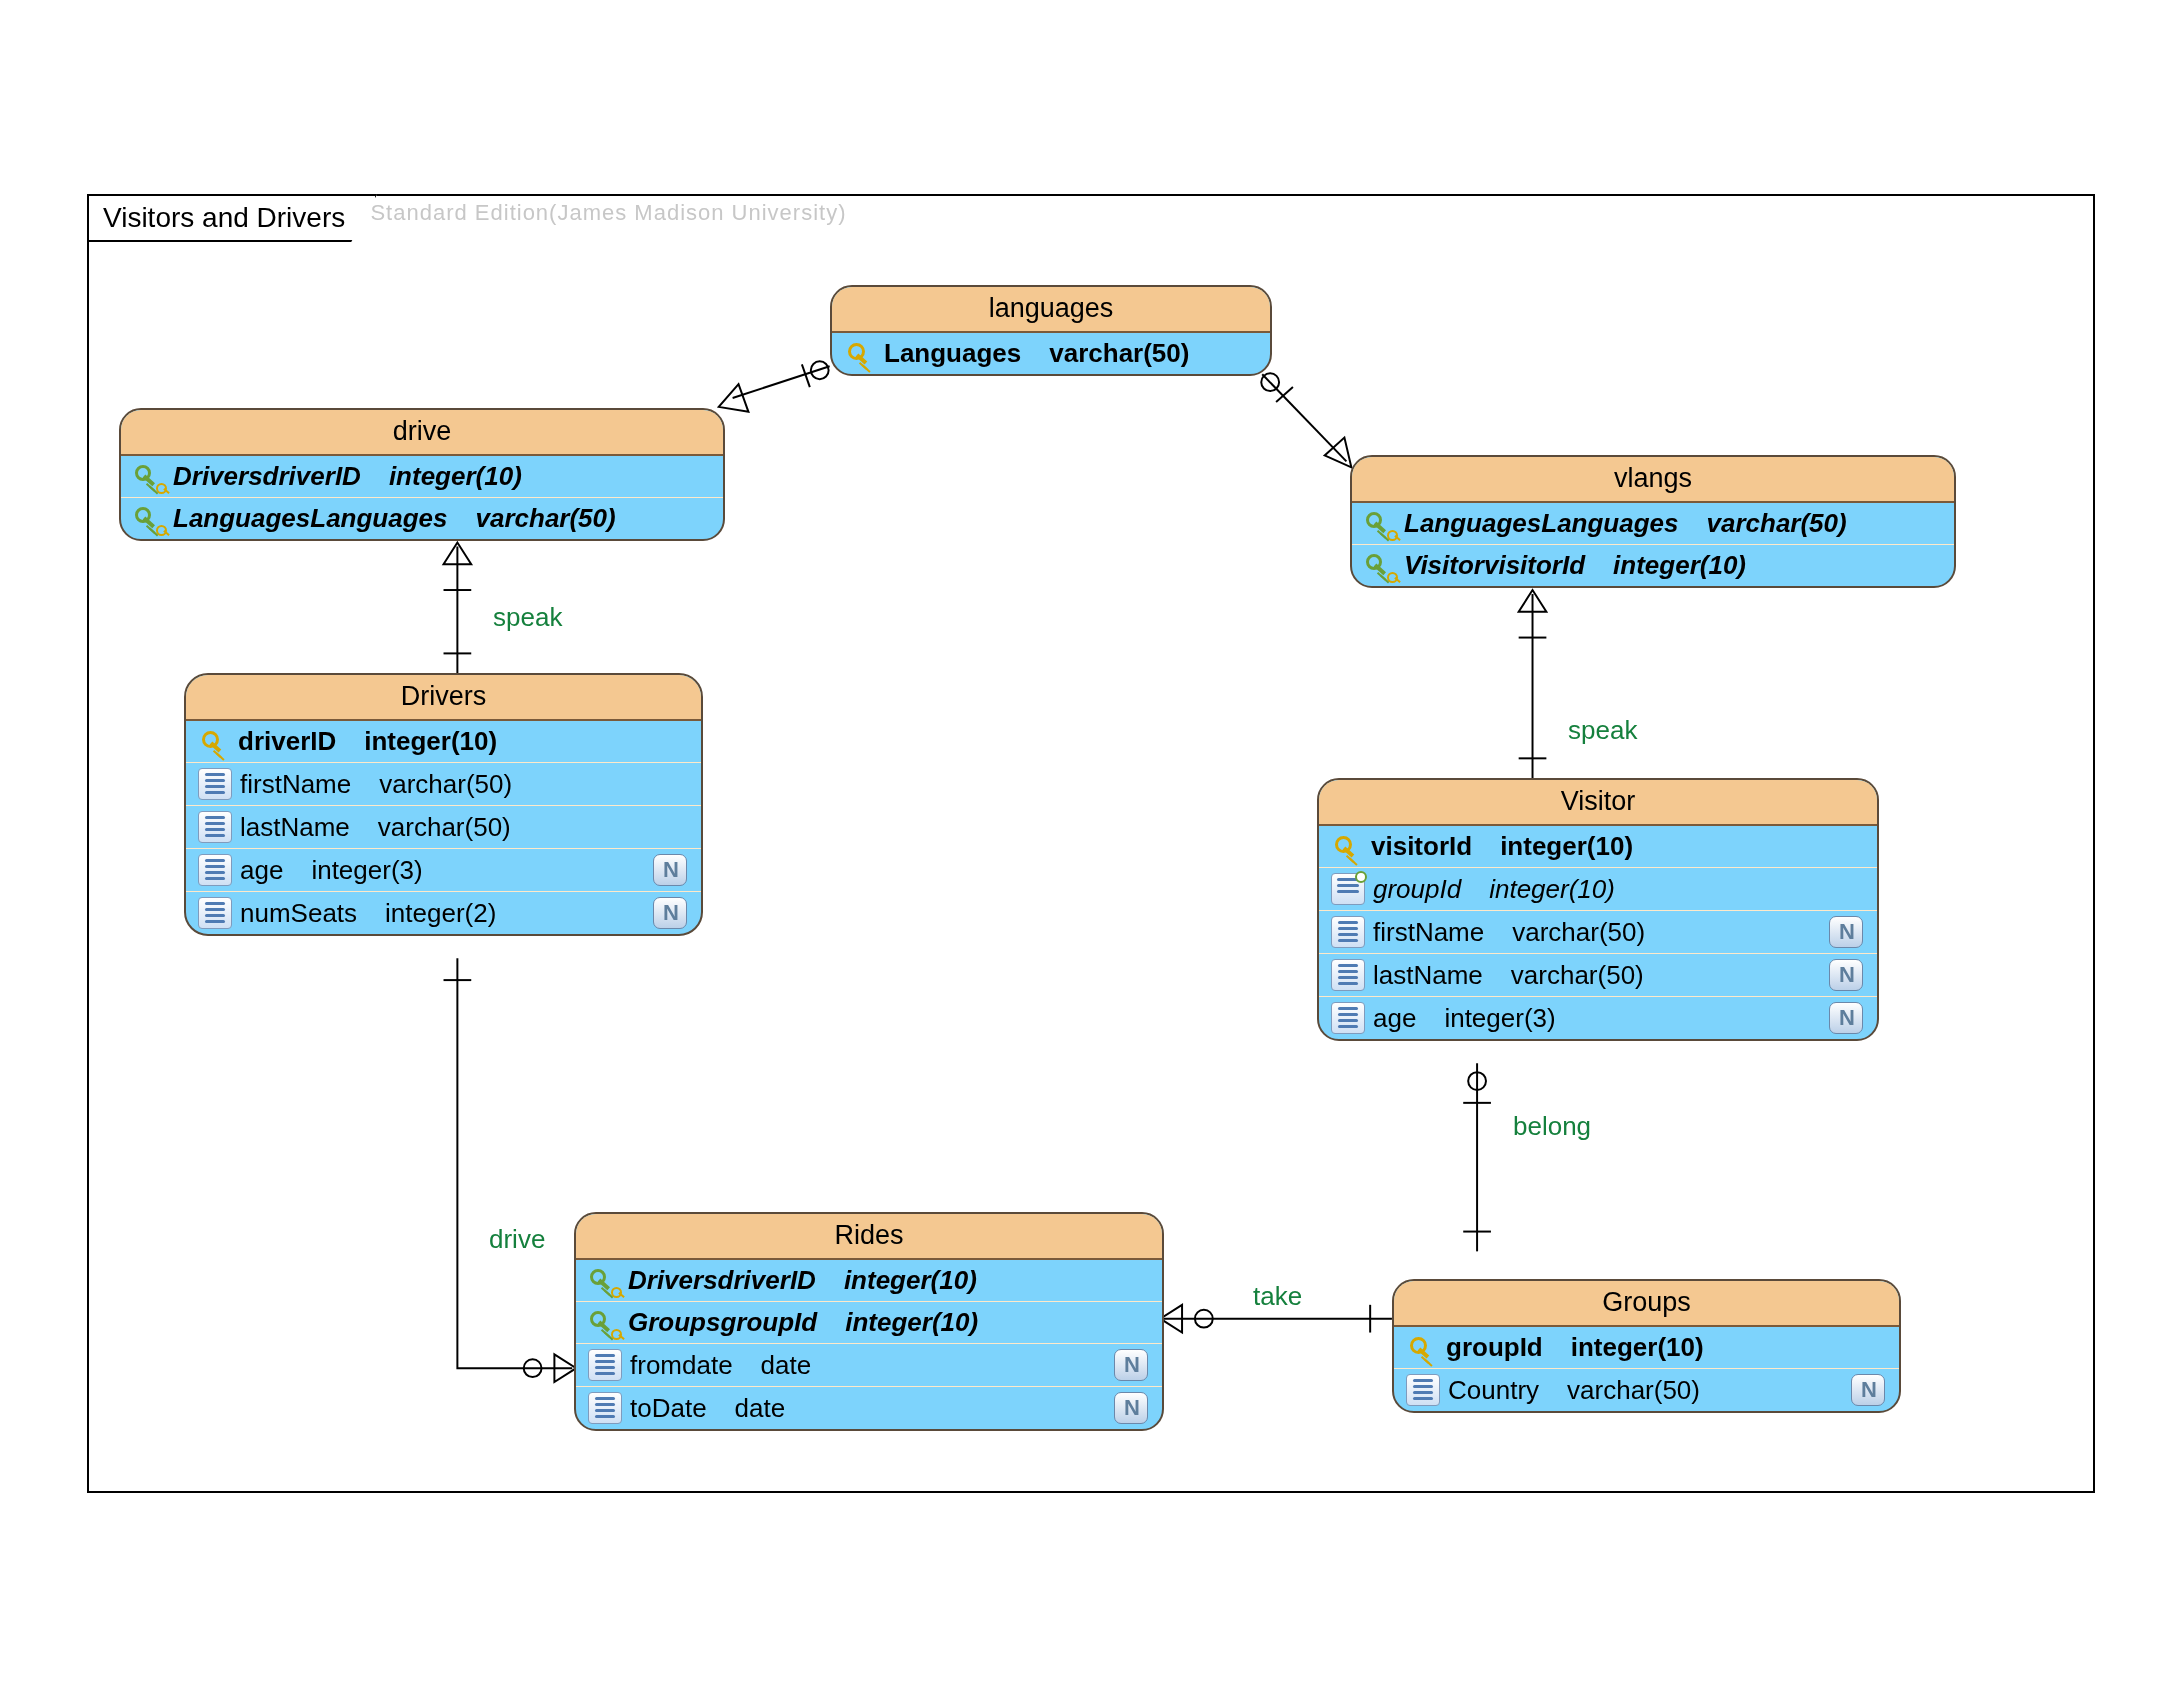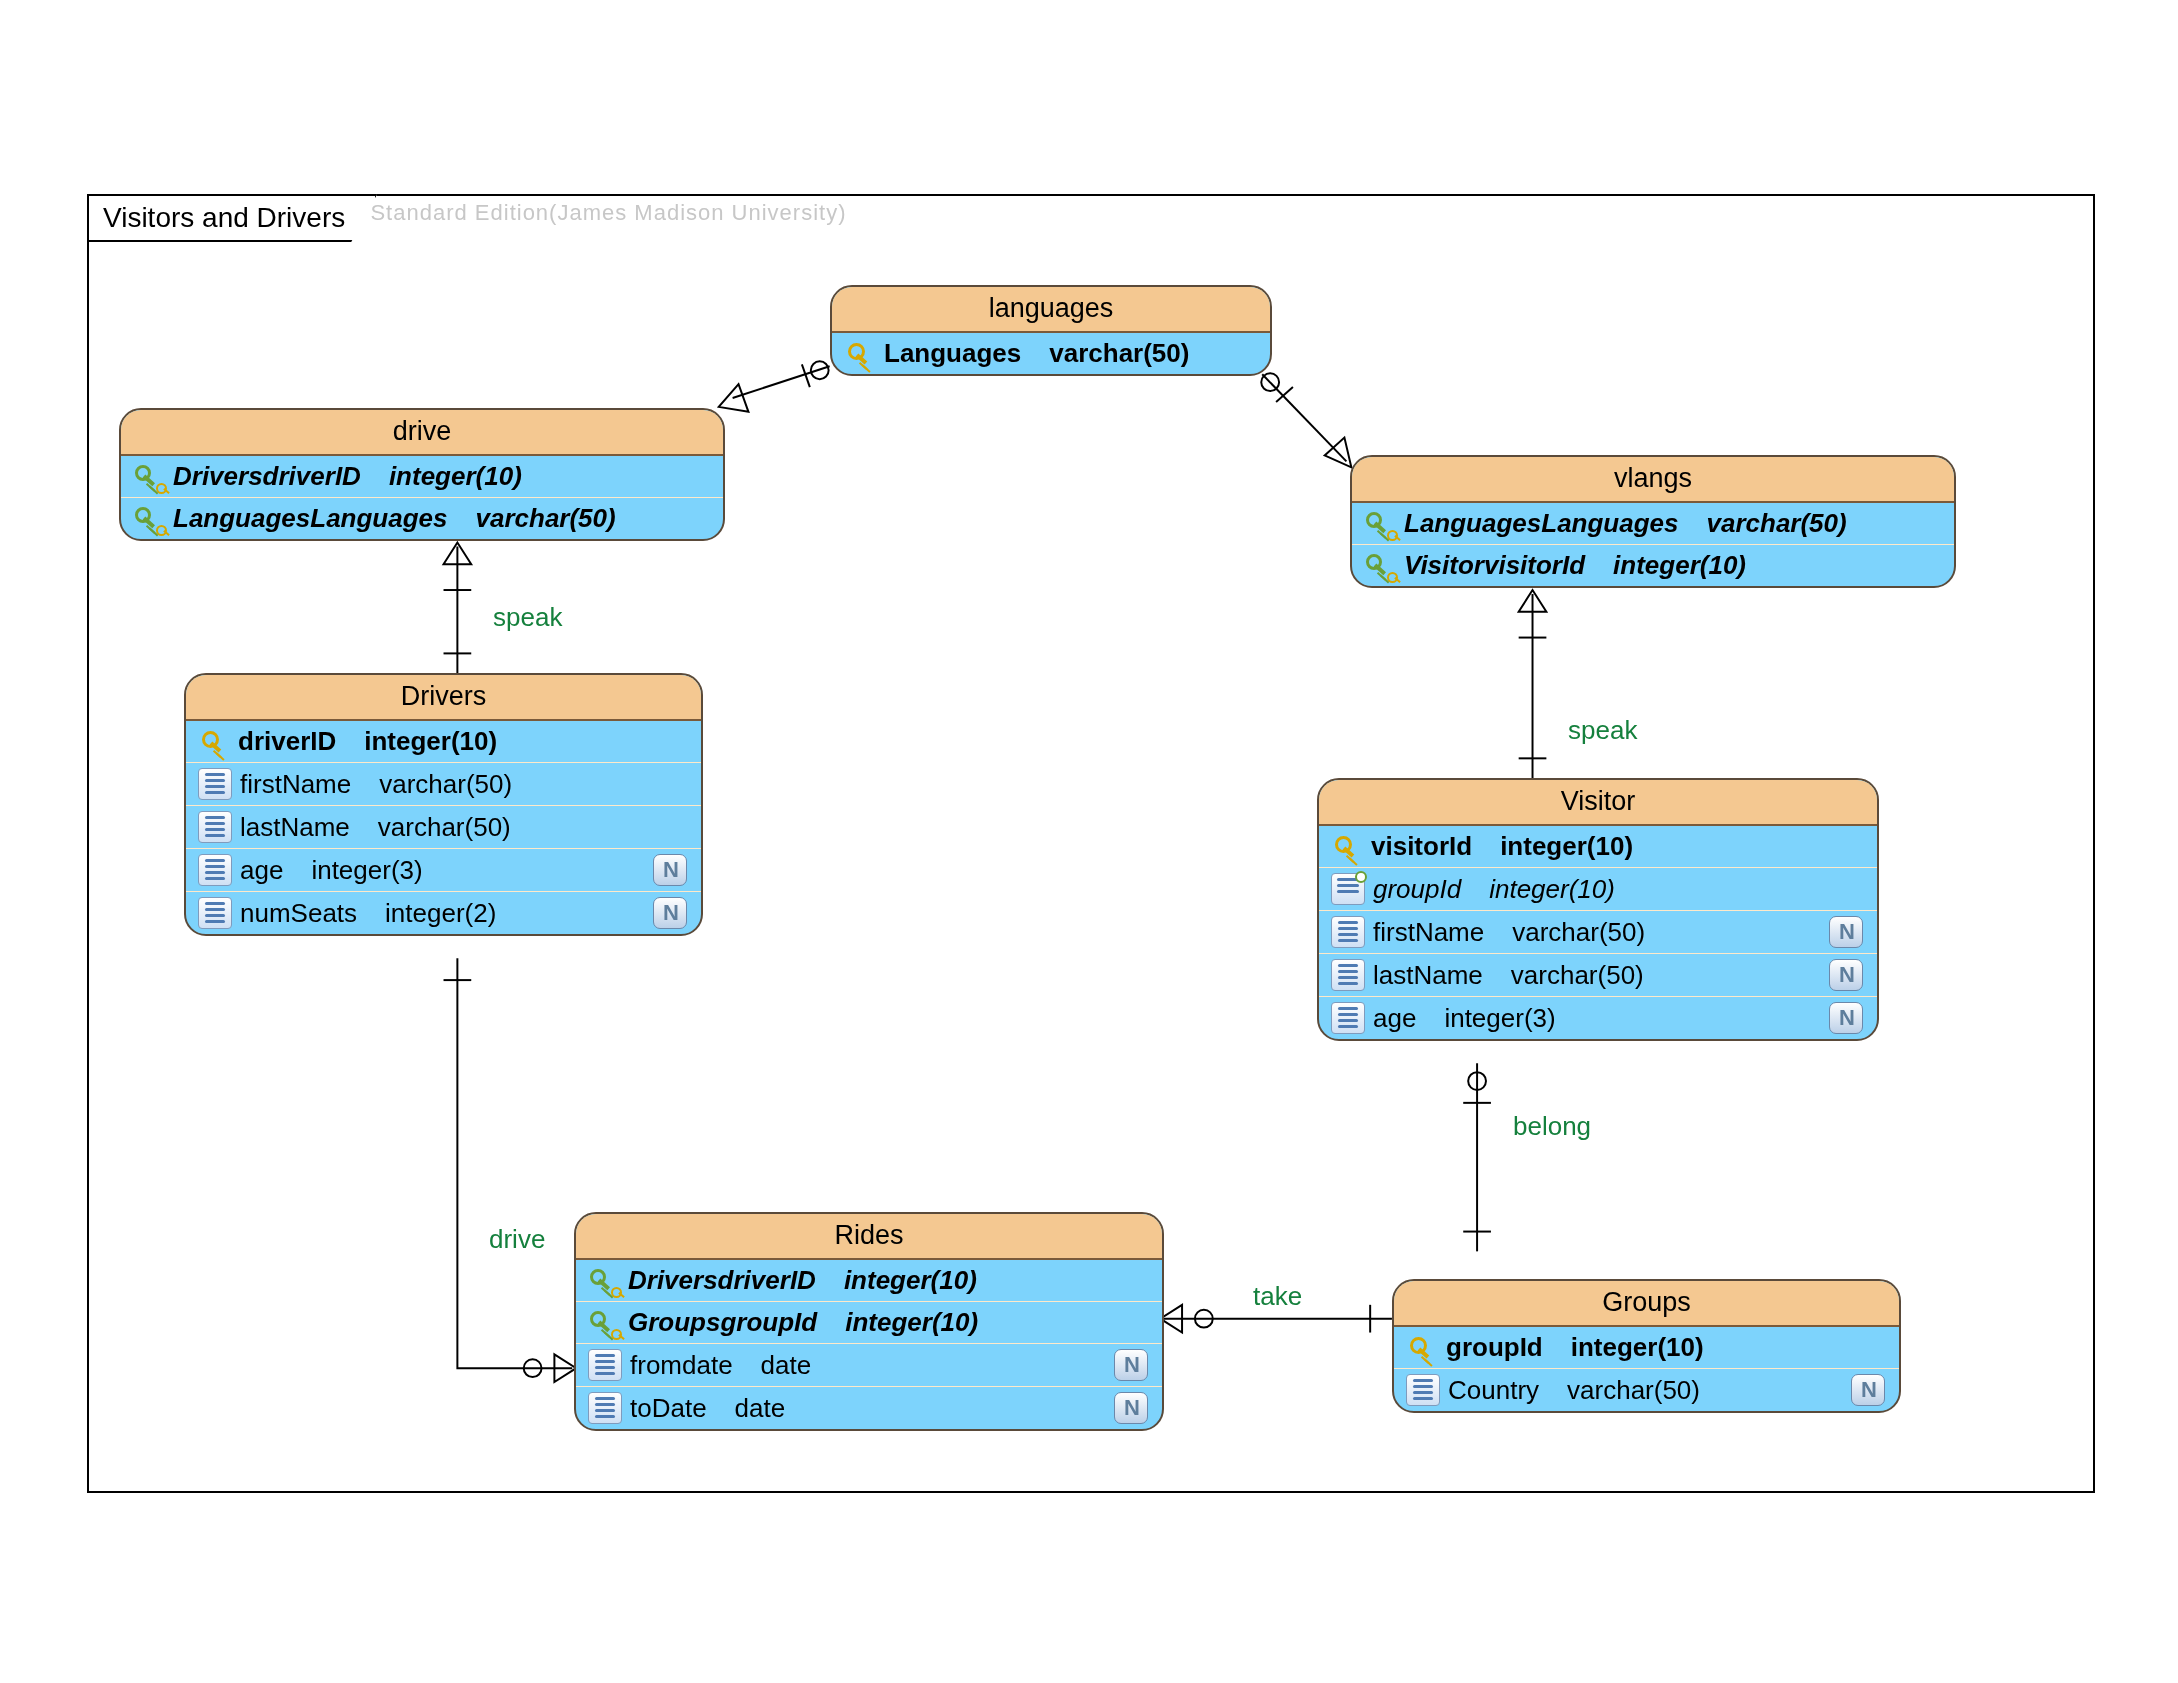--- a/index.html
+++ b/index.html
@@ -139,21 +139,21 @@
         <div class="row">
           <span class="ic ic-fkey">
             <span class="minikey"></span>
           </span>
           <span class="colname bold italic">VisitorvisitorId</span>
           <span class="coltype bold italic">integer(10)</span>
         </div>
       </div>
   </div>
 
-  <div class="entity" style="left:184px;top:673px;width:515px;">
+  <div class="entity" style="left:184px;top:673px;width:515px;border-radius:24px;">
     <div class="entity-title">Drivers</div>
     <div>
         <div class="row">
           <span class="ic ic-key"></span>
           <span class="colname bold">driverID</span>
           <span class="coltype bold">integer(10)</span>
         </div>
         <div class="row">
           <span class="ic ic-col"></span>
           <span class="colname">firstName</span>

